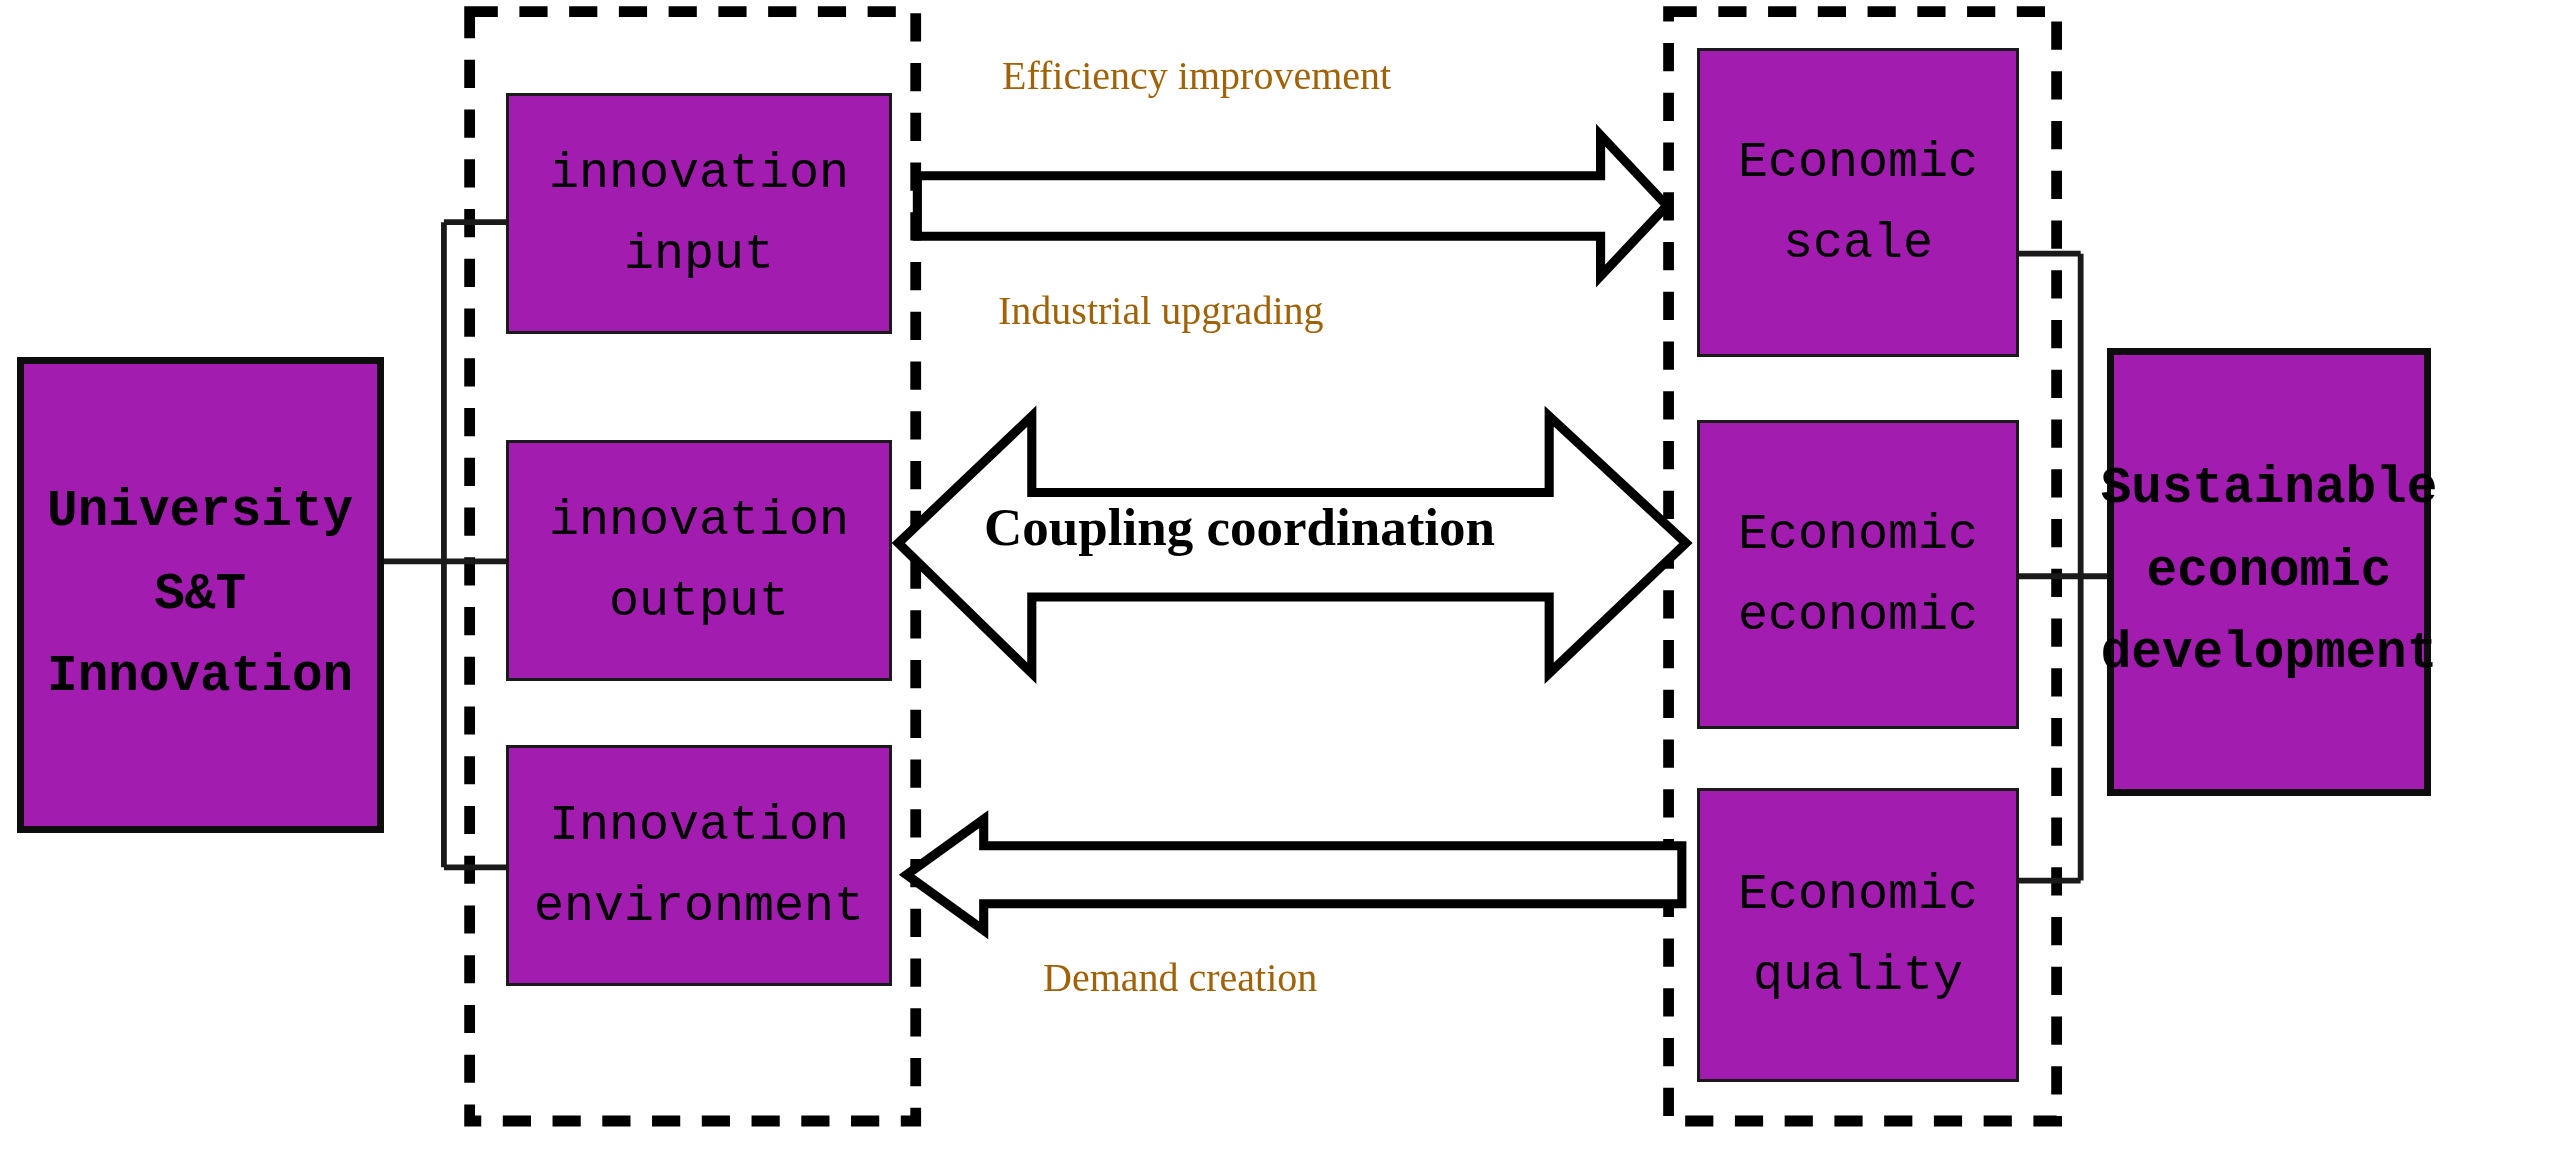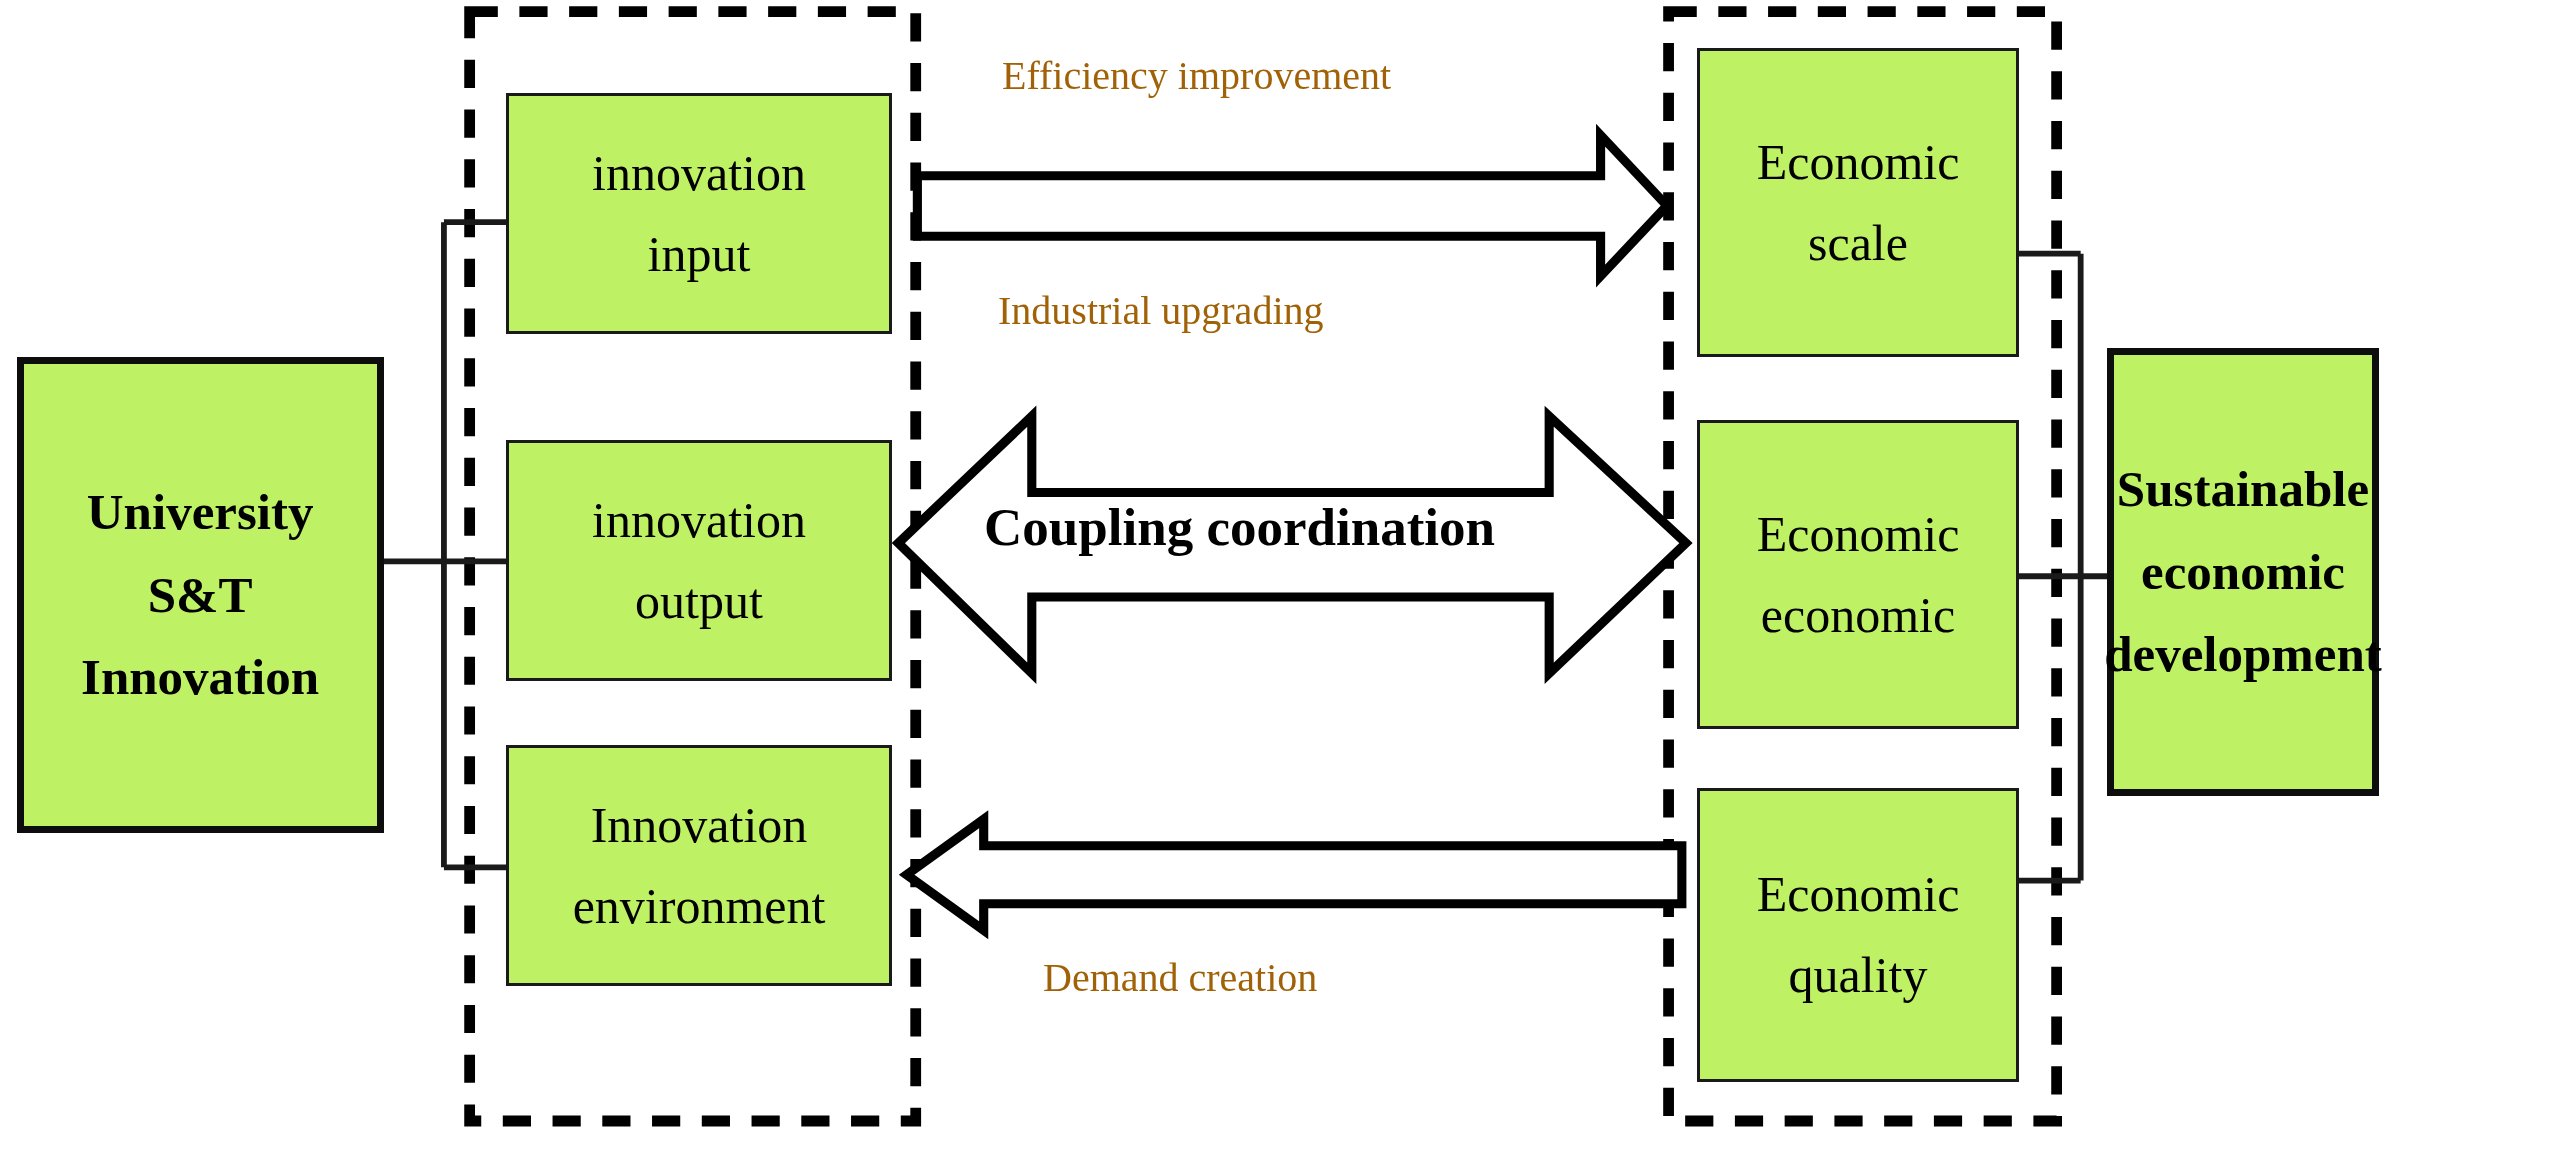--- a/index.html
+++ b/index.html
@@ -24,23 +24,24 @@
     height: 1155px;
     display: block;
   }
   .node-box {
     position: absolute;
     box-sizing: border-box;
     display: flex;
     flex-direction: column;
     align-items: center;
     justify-content: center;
-    background: #bef264;
+    background: #a21caf;
     color: #000000;
     text-align: center;
+    font-family: Liberation Mono, monospace;
   }
   .node-box.thin {
     border: 3.3px solid #1a1a1a;
   }
   .node-box.thick {
     border: 7.5px solid #0d0d0d;
   }
   .node-line {
     display: block;
     line-height: 1.62;
@@ -153,21 +154,21 @@
   <div class="node-box thin" style="left:1697px; top:420px; width:322px; height:309px;">
     <span class="node-line">Economic</span>
     <span class="node-line">economic</span>
   </div>
 
   <div class="node-box thin" style="left:1697px; top:788px; width:322px; height:294px;">
     <span class="node-line">Economic</span>
     <span class="node-line">quality</span>
   </div>
 
-  <div class="node-box thick" style="left:2107px; top:348px; width:272px; height:448px;justify-content:center;">
+  <div class="node-box thick" style="left:2107px; top:348px; width:324px; height:448px;justify-content:center;">
     <span class="node-line">Sustainable</span>
     <span class="node-line">economic</span>
     <span class="node-line">development</span>
   </div>
 
   <div class="edge-label" style="left:1002px; top:56px;">Efficiency improvement</div>
 
   <div class="edge-label" style="left:998px; top:291px;">Industrial upgrading</div>
 
   <div class="arrow-caption" style="left:984px; top:501px;">Coupling coordination</div>

